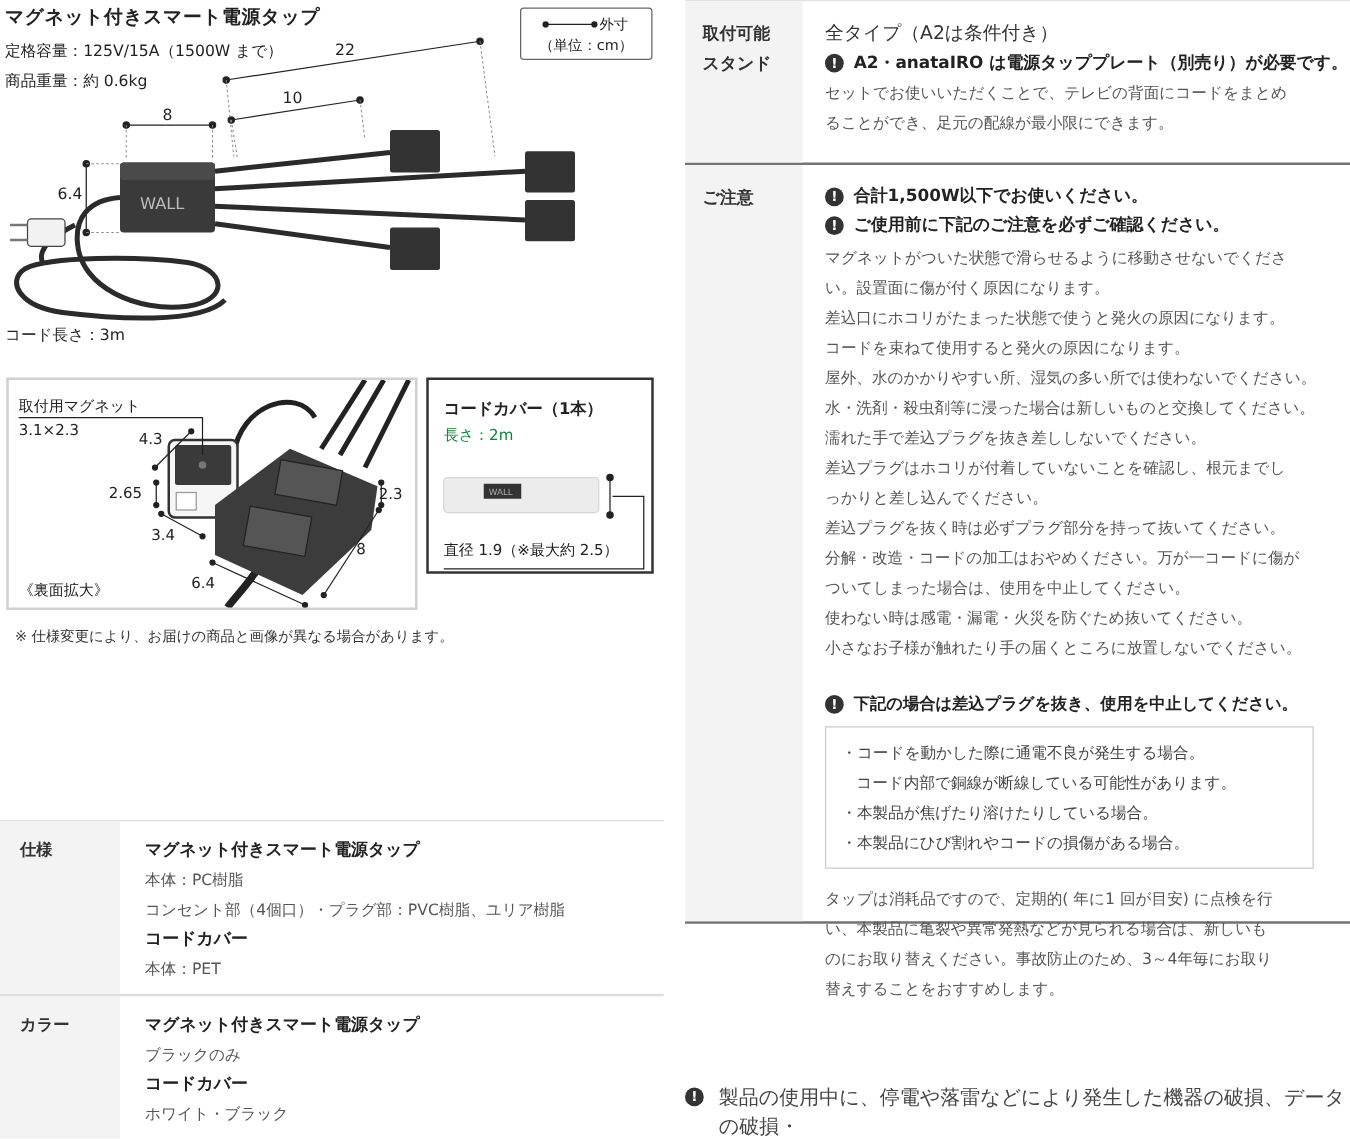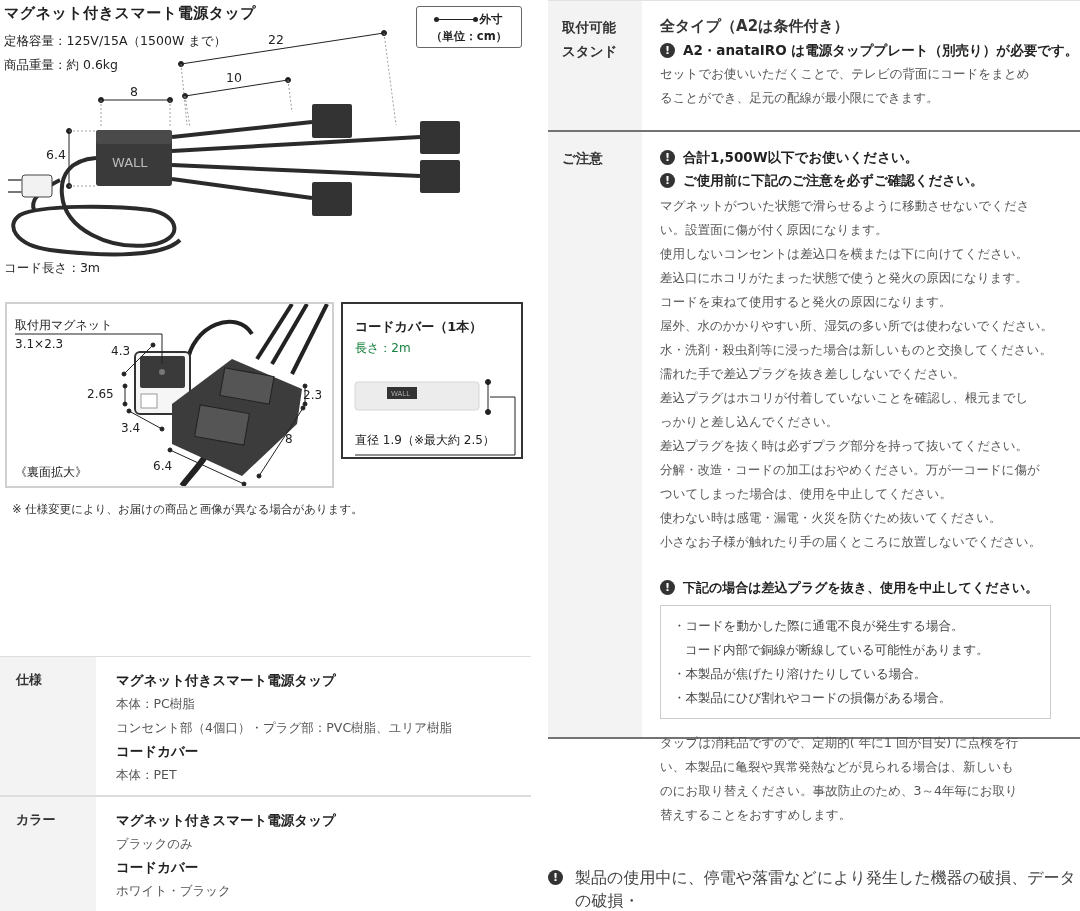--- a/index.html
+++ b/index.html
@@ -8,21 +8,21 @@
 
     .left { position: absolute; left: 0; top: 0; width: 531px; height: 911px; }
     .right { position: absolute; left: 548px; top: 0; width: 532px; height: 911px; }
 
     
     .fig-top { position: absolute; left: 0; top: 0; width: 531px; height: 290px; }
     .fig-title { position: absolute; left: 4px; top: 4px; font-size: 15px; font-weight: bold; color: #222; letter-spacing: 0.5px; }
     .fig-line { position: absolute; left: 4px; font-size: 12.5px; color: #222; }
     .fig-line.l1 { top: 33px; }
     .fig-line.l2 { top: 57px; }
-    .unit-box { position: absolute; left: 416px; top: 6px; width: 106px; height: 42px; border: 1px solid #666; border-radius: 3px; font-size: 11.5px; color: #222; text-align: center; padding-top: 4px; line-height: 17px; font-weight: bold; }
+    .unit-box { position: absolute; left: 416px; top: 6px; width: 106px; height: 42px; border: 1px solid #666; border-radius: 3px; font-size: 11.5px; color: #222; text-align: center; padding-top: 4px; line-height: 17px; }
     .unit-legend { display: flex; align-items: center; justify-content: center; gap: 4px; }
     .unit-legend .ln { width: 40px; height: 1px; background: #222; position: relative; }
     .unit-legend .ln::before, .unit-legend .ln::after { content: ""; position: absolute; top: -2px; width: 5px; height: 5px; border-radius: 50%; background: #222; }
     .unit-legend .ln::before { left: -2px; } .unit-legend .ln::after { right: -2px; }
     .dim { position: absolute; font-size: 12.5px; color: #222; }
     .cord-len { position: absolute; left: 4px; top: 260px; font-size: 12.5px; color: #222; }
     svg.illu { position: absolute; left: 0; top: 0; }
 
     
     .box-back { position: absolute; left: 5px; top: 302px; width: 329px; height: 186px; border: 2px solid #d0d0d0; background: #fff; }
@@ -39,21 +39,21 @@
     .row .th { width: 96px; background: #f3f3f3; font-size: 13px; font-weight: bold; color: #333; padding: 14px 0 0 16px; }
     .row .td { flex: 1; padding: 12px 0 8px 20px; }
     .td .h { font-size: 13.5px; font-weight: bold; color: #222; line-height: 23px; }
     .td .p { font-size: 12.5px; color: #555; line-height: 24px; }
 
     
     .rtable { position: absolute; left: 0; top: 0; width: 532px; border-top: 1px solid #e2e2e2; }
     .rrow { display: flex; border-bottom: 2px solid #737373; }
     .rrow .th { width: 94px; background: #f3f3f3; font-size: 13.5px; font-weight: bold; color: #333; padding: 14px 0 0 14px; line-height: 24px; }
     .rrow .td { flex: 1; padding: 12px 0 14px 18px; }
-    .big { font-size: 15px; font-weight: bold; color: #333; line-height: 26px; }
+    .big { font-size: 15px; font-weight: normal; color: #333; line-height: 26px; }
     .warn { display: flex; align-items: center; gap: 8px; font-size: 13.5px; font-weight: bold; color: #222; line-height: 23px; }
     .warn-icon { display: inline-flex; width: 15px; height: 15px; border-radius: 50%; background: #333; color: #fff; font-size: 11px; font-weight: bold; align-items: center; justify-content: center; flex: 0 0 15px; }
     .para-line { font-size: 12.5px; color: #555; line-height: 24px; white-space: nowrap; }
     .sub-warn { margin-top: 22px; }
     .stop-box { margin-top: 6px; width: 391px; border: 1px solid #ccc; padding: 8px 0 8px 12px; }
     .stop-box .li { font-size: 12.5px; color: #444; line-height: 24px; }
     .stop-box .li.indent { padding-left: 12px; }
     .footer-warn { position: absolute; left: 0; top: 866px; width: 532px; display: flex; gap: 12px; }
     .footer-warn .warn-icon { margin-top: 4px; }
     .footer-warn .txt { font-size: 16px; color: #444; line-height: 23px; }
@@ -256,21 +256,20 @@
           <span class="warn-icon">!</span>
           <span>合計1,500W以下でお使いください。</span>
         </div>
         <div class="warn">
           <span class="warn-icon">!</span>
           <span>ご使用前に下記のご注意を必ずご確認ください。</span>
         </div>
         <div style="margin-top:2px;">
           <div class="para-line">マグネットがついた状態で滑らせるように移動させないでくださ</div>
           <div class="para-line">い。設置面に傷が付く原因になります。</div>
-          <div class="para-line">使用しないコンセントは差込口を横または下に向けてください。</div>
           <div class="para-line">差込口にホコリがたまった状態で使うと発火の原因になります。</div>
           <div class="para-line">コードを束ねて使用すると発火の原因になります。</div>
           <div class="para-line">屋外、水のかかりやすい所、湿気の多い所では使わないでください。</div>
           <div class="para-line">水・洗剤・殺虫剤等に浸った場合は新しいものと交換してください。</div>
           <div class="para-line">濡れた手で差込プラグを抜き差ししないでください。</div>
           <div class="para-line">差込プラグはホコリが付着していないことを確認し、根元までし</div>
           <div class="para-line">っかりと差し込んでください。</div>
           <div class="para-line">差込プラグを抜く時は必ずプラグ部分を持って抜いてください。</div>
           <div class="para-line">分解・改造・コードの加工はおやめください。万が一コードに傷が</div>
           <div class="para-line">ついてしまった場合は、使用を中止してください。</div>

